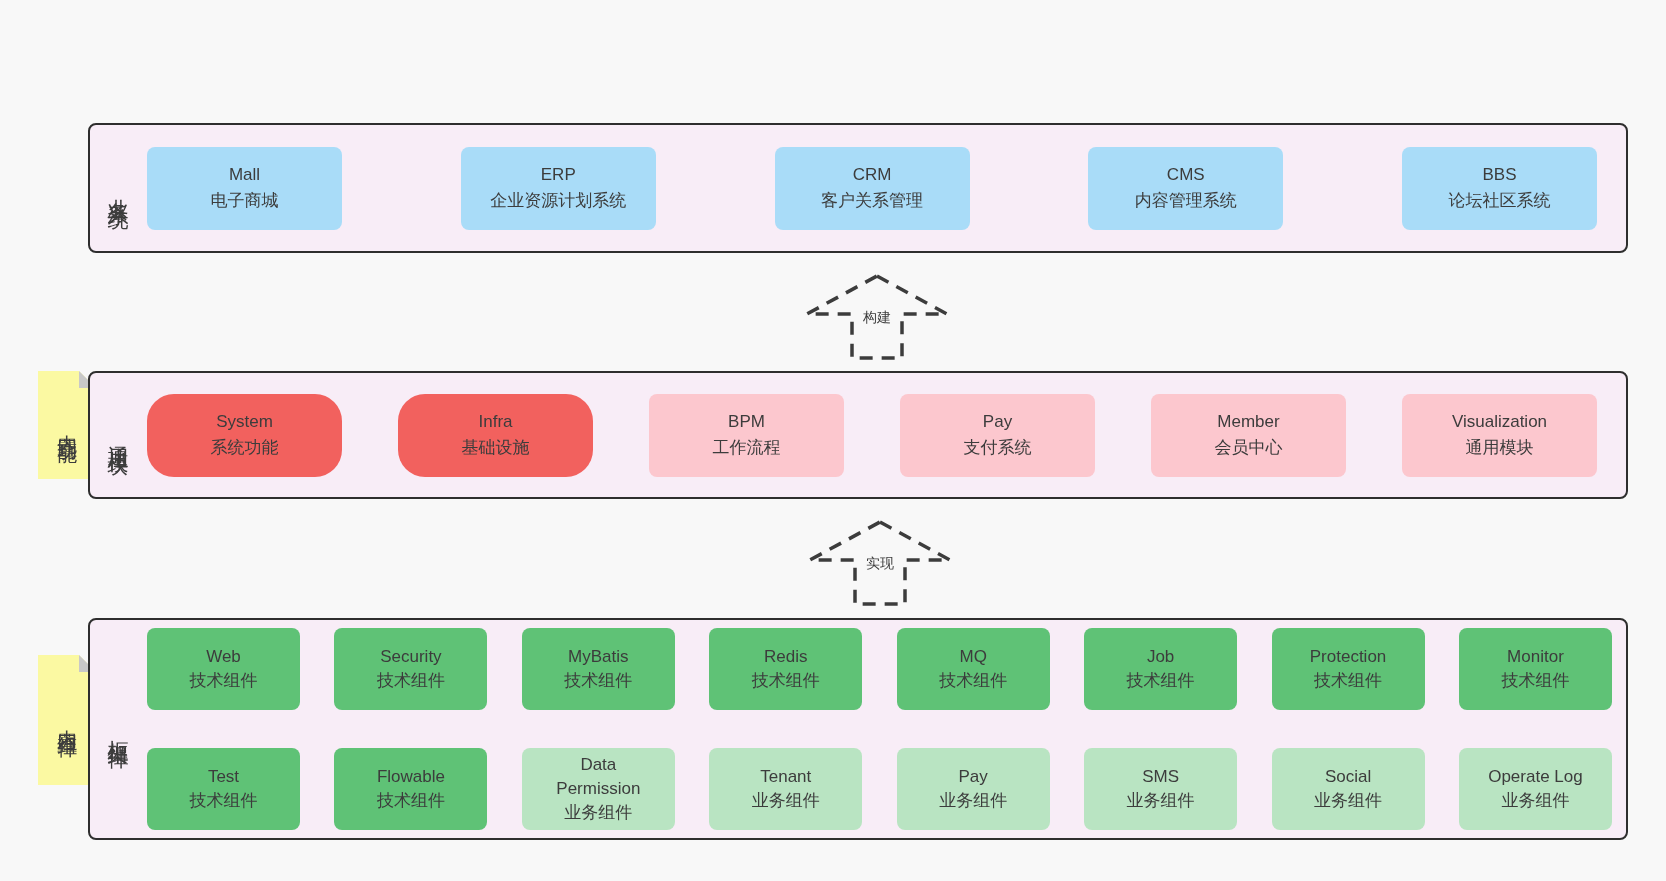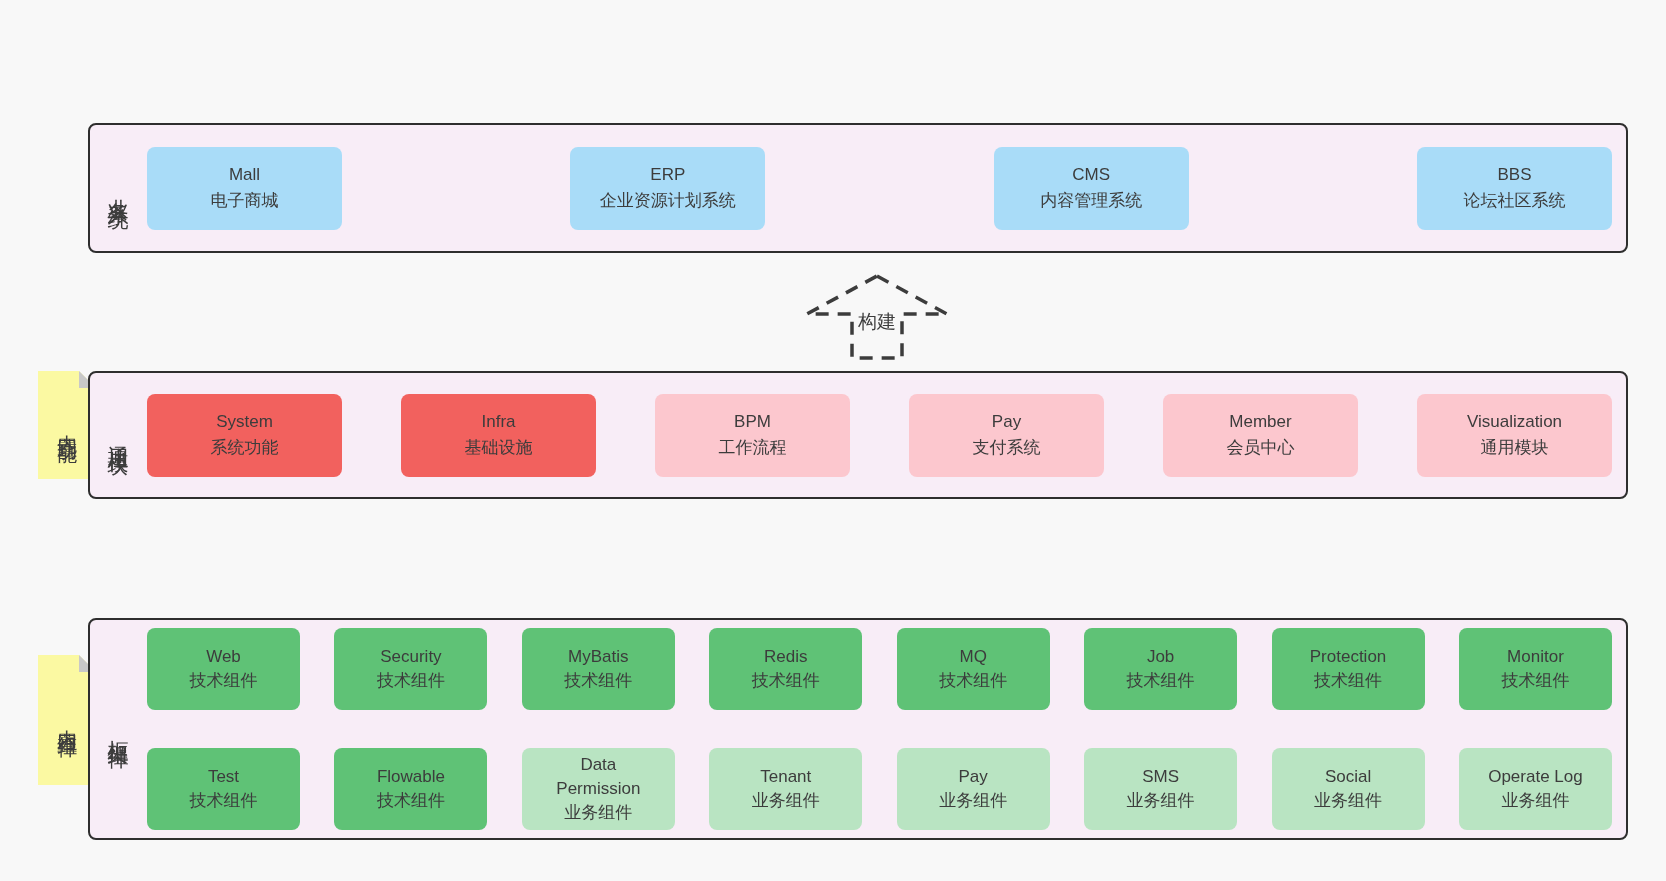--- a/index.html
+++ b/index.html
@@ -19,38 +19,38 @@
   .sticky .fold{position:absolute;top:0;right:0;width:17px;height:17px;
     background:linear-gradient(to bottom left,transparent 49%,var(--sticky-fold) 50%);}
   .sticky .v-label{font-size:20px;line-height:1.18;}
 
   
   .band{position:absolute;left:88px;width:1540px;background:var(--band-bg);
     border:2px solid var(--band-border);border-radius:8px;display:flex;z-index:2;}
   .band-label-col{width:57px;flex:0 0 57px;display:flex;align-items:center;justify-content:center;}
   .v-label{writing-mode:vertical-rl;text-orientation:upright;color:var(--text);
     font-size:21px;letter-spacing:3px;line-height:1;}
-  .box-strip{flex:1;display:flex;align-items:center;justify-content:space-between;padding-right:14px;}
+  .box-strip{flex:1;display:flex;align-items:center;justify-content:space-between;padding-right:29px;}
   .box-strip-col{flex:1;display:flex;flex-direction:column;justify-content:center;gap:38px;padding-right:14px;}
   .box-row{display:flex;align-items:center;justify-content:space-between;}
 
   
   .box{width:195px;height:83px;border-radius:8px;display:flex;flex-direction:column;
     align-items:center;justify-content:center;text-align:center;font-size:17px;line-height:26px;}
   .band-components .box{width:153px;height:82px;line-height:24px;}
   .box-name{white-space:pre-line;}
-  .c-blue{background:var(--blue);} .c-red{background:var(--red);} .c-pink{background:var(--pink);align-items:center;}
+  .c-blue{background:var(--blue);} .c-red{background:var(--red);border-radius:27px;} .c-pink{background:var(--pink);align-items:center;}
   .c-green{background:var(--green);} .c-light-green{background:var(--light-green);}
 
   
   .arrow{position:absolute;width:140px;height:88px;z-index:1;}
   .arrow svg{display:block;width:100%;height:100%;overflow:visible;}
   .arrow polygon{fill:none;stroke:var(--text);stroke-width:3.5;stroke-dasharray:13 9;}
   .arrow-label{position:absolute;top:36px;left:50%;transform:translateX(-50%);
-    background:var(--page-bg);padding:0 3px;font-size:19px;white-space:nowrap;}
+    background:var(--page-bg);padding:0 3px;font-size:14px;white-space:nowrap;}
 </style>
 </head>
 <body>
 
 <div class="canvas">
 
   <div class="sticky" style="top:371px;height:108px;">
     <span class="v-label">内置功能</span>
     <span class="fold"></span>
   </div>
@@ -69,20 +69,24 @@
           <span class="box-name">Mall</span>
           <span class="box-desc">电子商城</span>
         </div>
 
 
         <div class="box c-blue">
           <span class="box-name">ERP</span>
           <span class="box-desc">企业资源计划系统</span>
         </div>
 
+        <div class="box c-blue">
+          <span class="box-name">CRM</span>
+          <span class="box-desc">客户关系管理</span>
+        </div>
 
         <div class="box c-blue">
           <span class="box-name">CMS</span>
           <span class="box-desc">内容管理系统</span>
         </div>
 
         <div class="box c-blue">
           <span class="box-name">BBS</span>
           <span class="box-desc">论坛社区系统</span>
         </div>
@@ -127,20 +131,26 @@
           <span class="box-desc">会员中心</span>
         </div>
 
         <div class="box c-pink">
           <span class="box-name">Visualization</span>
           <span class="box-desc">通用模块</span>
         </div>
       </div>
   </div>
 
+  <div class="arrow" style="left:810px;top:519px;">
+    <svg viewBox="0 0 140 86">
+      <polygon points="70,2 140,40 95,40 95,84 45,84 45,40 0,40"></polygon>
+    </svg>
+    <span class="arrow-label">实现</span>
+  </div>
 
   <div class="band band-components" style="top:618px;height:222px;">
     <div class="band-label-col">
       <span class="v-label">框架组件</span>
     </div>
     <div class="box-strip-col">
       <div class="box-row">
 
           <div class="box c-green">
             <span class="box-name">Web</span>

